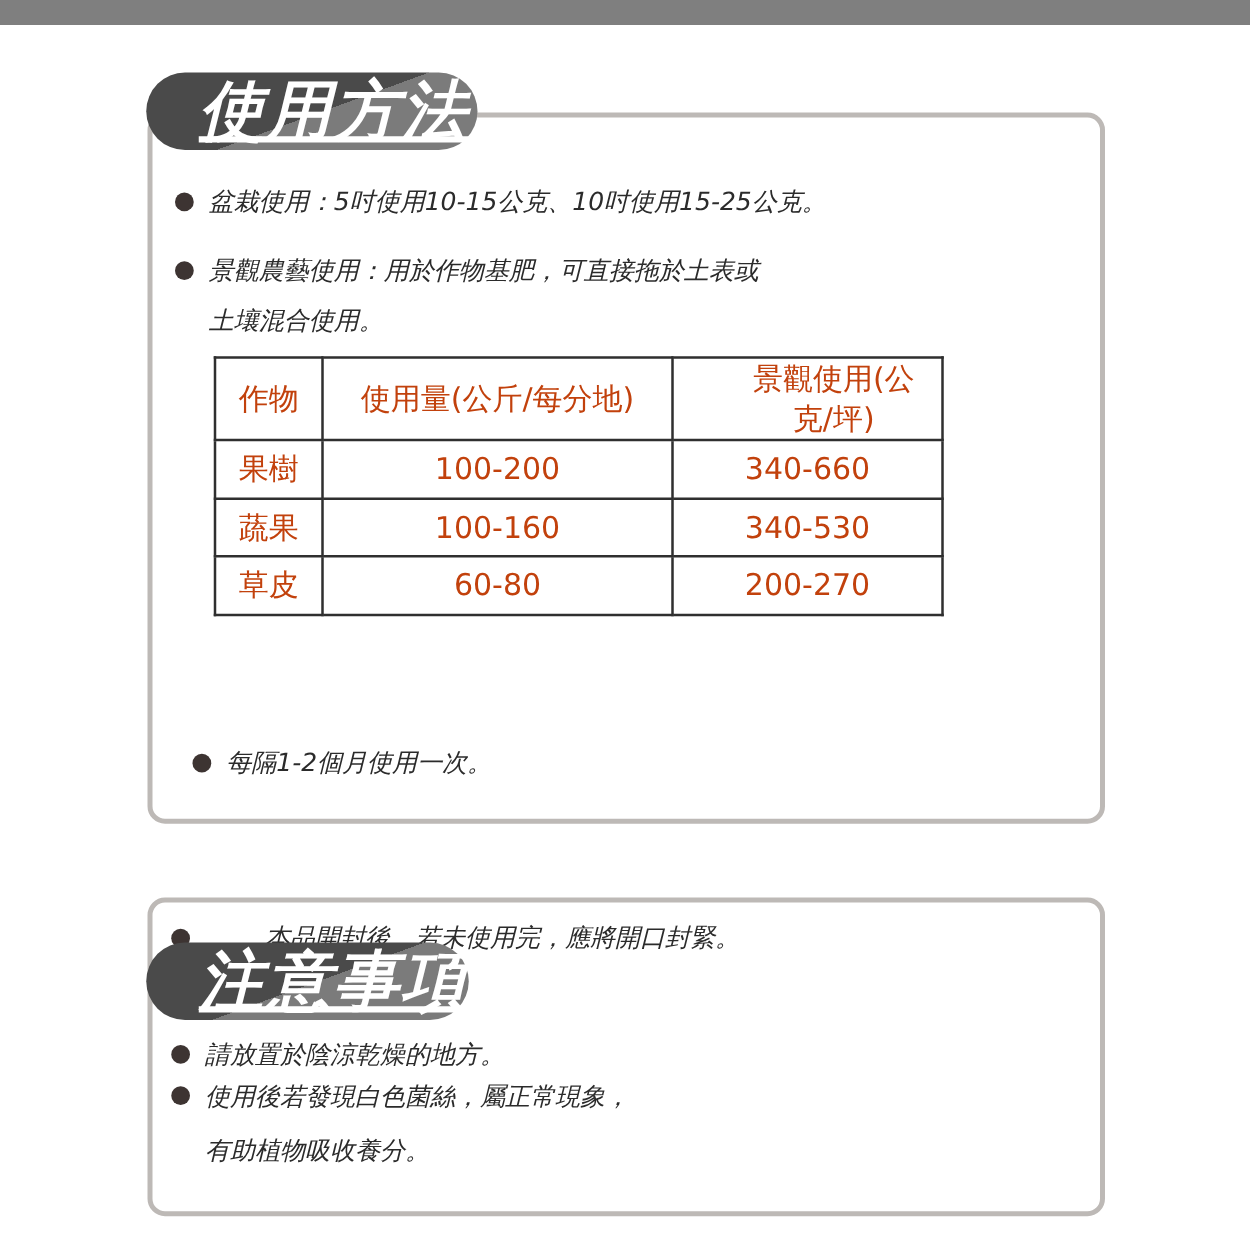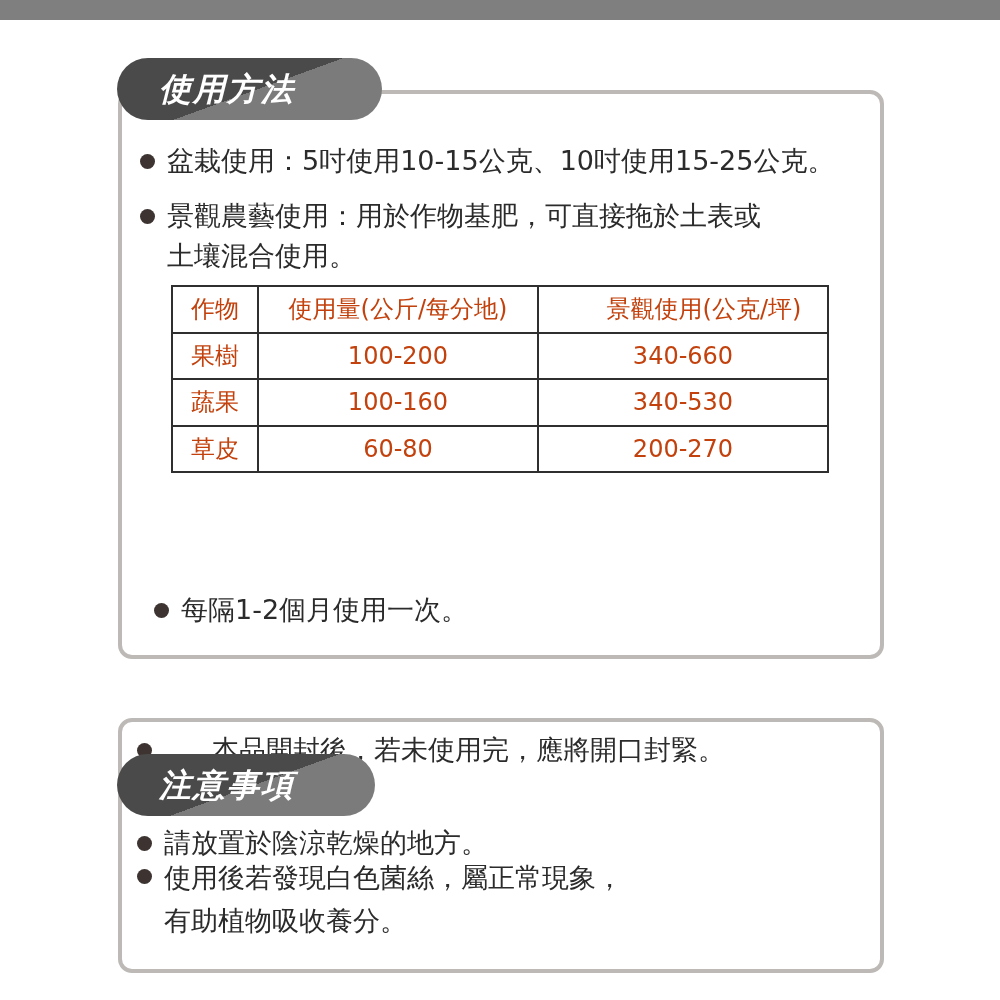--- a/index.html
+++ b/index.html
@@ -21,37 +21,39 @@
 
     .section-pill {
       position: absolute;
       left: 117px;
       height: 62px;
       width: 265px;
       border-radius: 31px;
       background: linear-gradient(160deg, #4a4a4a 0%, #4a4a4a 52%, #7b7b7b 52%, #7b7b7b 100%);
       color: #ffffff;
       font-weight: bold;
-      font-size: 32px;
+      font-size: 52px;
       letter-spacing: 2px;
       line-height: 62px;
       padding-left: 42px;
       font-style: italic;
       z-index: 2;
+      text-decoration: underline;
     }
     #pill-usage { top: 58px; }
     #pill-notes { top: 734px; width: 258px; margin-top: 20px; }
 
     .bullet {
       position: absolute;
       display: flex;
       align-items: flex-start;
-      font-size: 27px;
+      font-size: 20px;
       line-height: 40px;
       color: #2b2b2b;
+      font-style: italic;
     }
     .dot {
       width: 15px; height: 15px; border-radius: 50%;
       background: #3d3432;
       margin-top: 13px;
       margin-right: 12px;
       flex: 0 0 auto;
     }
     .bullet-text { white-space: pre-line; }
 
@@ -72,21 +74,21 @@
     }
     table.usage-table td, table.usage-table th {
       border: 2px solid #2f2f2f;
       height: 46.5px;
       font-weight: normal;
       text-align: center;
       padding: 0 6px;
     }
     table.usage-table .col-crop { width: 86px; }
     table.usage-table .col-amount { width: 280px; }
-    table.usage-table .col-landscape { width: 290px; padding-left: 48px; }
+    table.usage-table .col-landscape { width: 216px; padding-left: 48px; }
     table.usage-table thead th { letter-spacing: 0px; }
   </style>
 </head>
 <body>
 
 <div class="top-band"></div>
 
 <div class="section-box" id="box-usage"></div>
 <div class="section-pill" id="pill-usage">使用方法</div>
 

